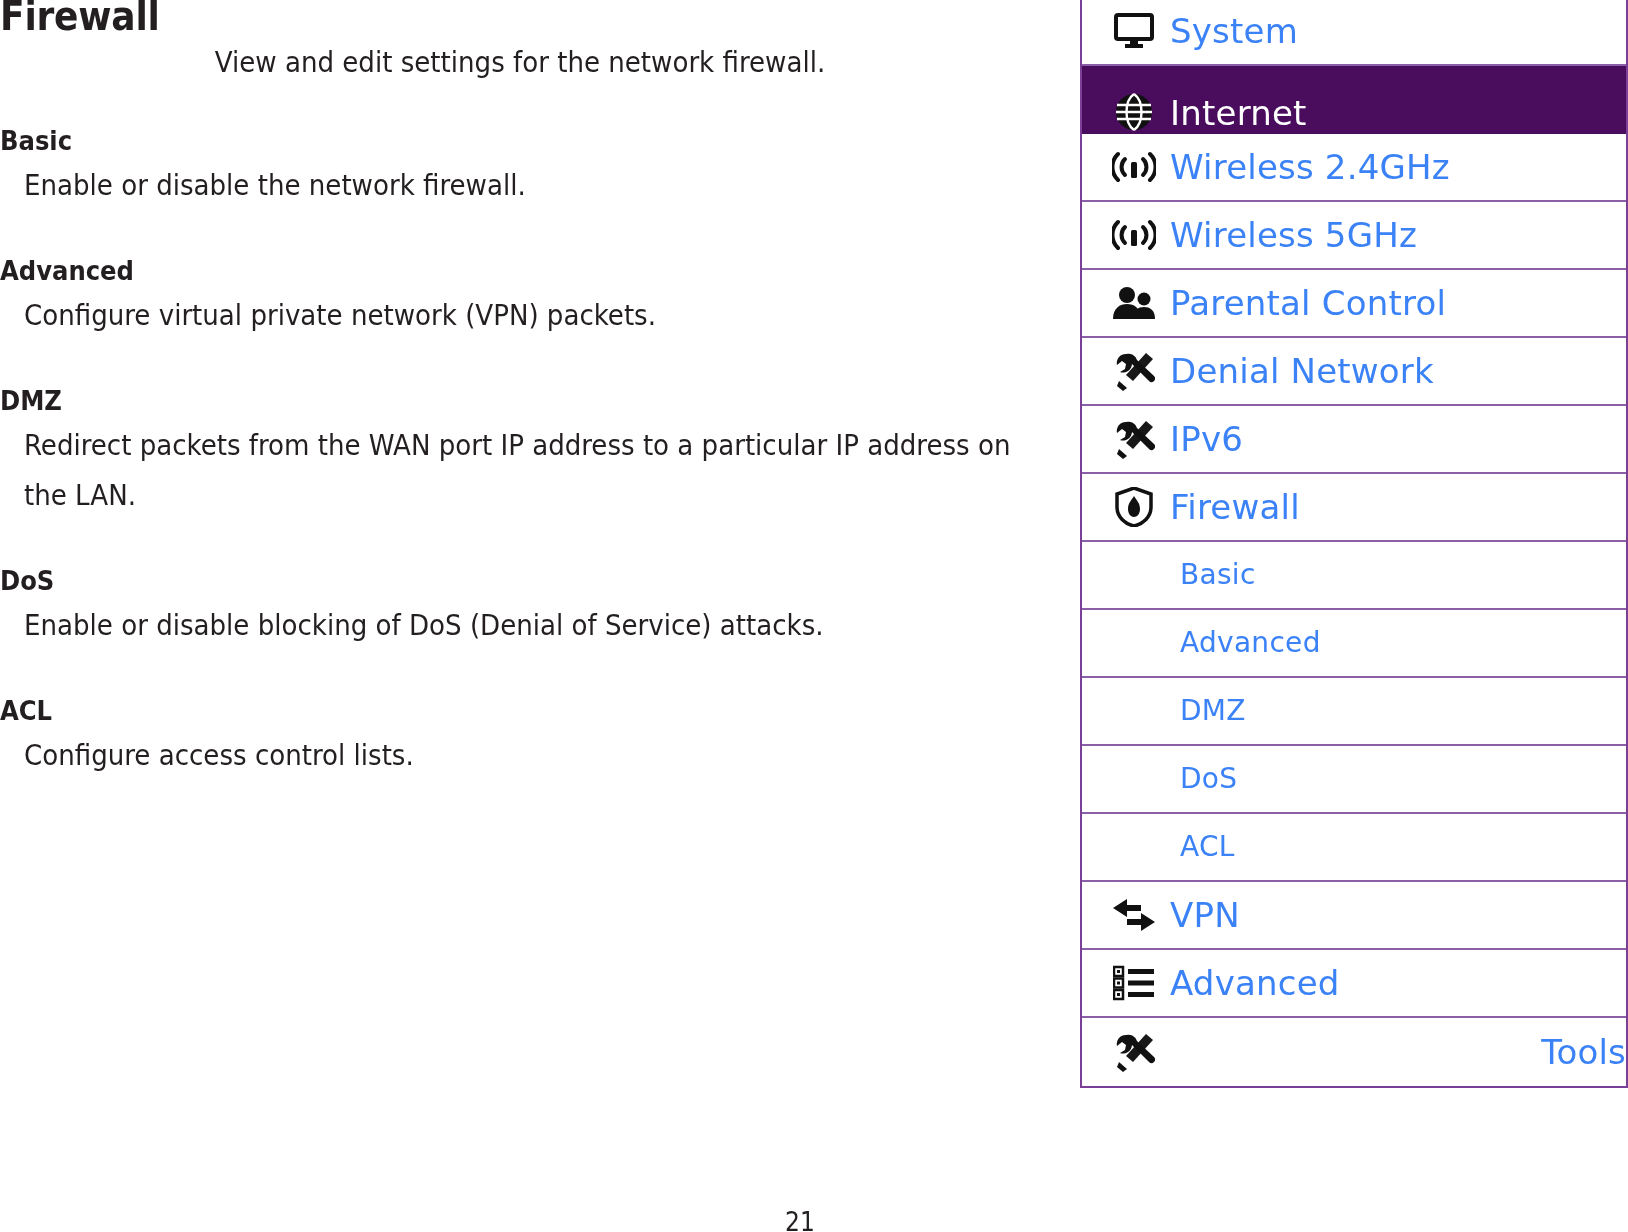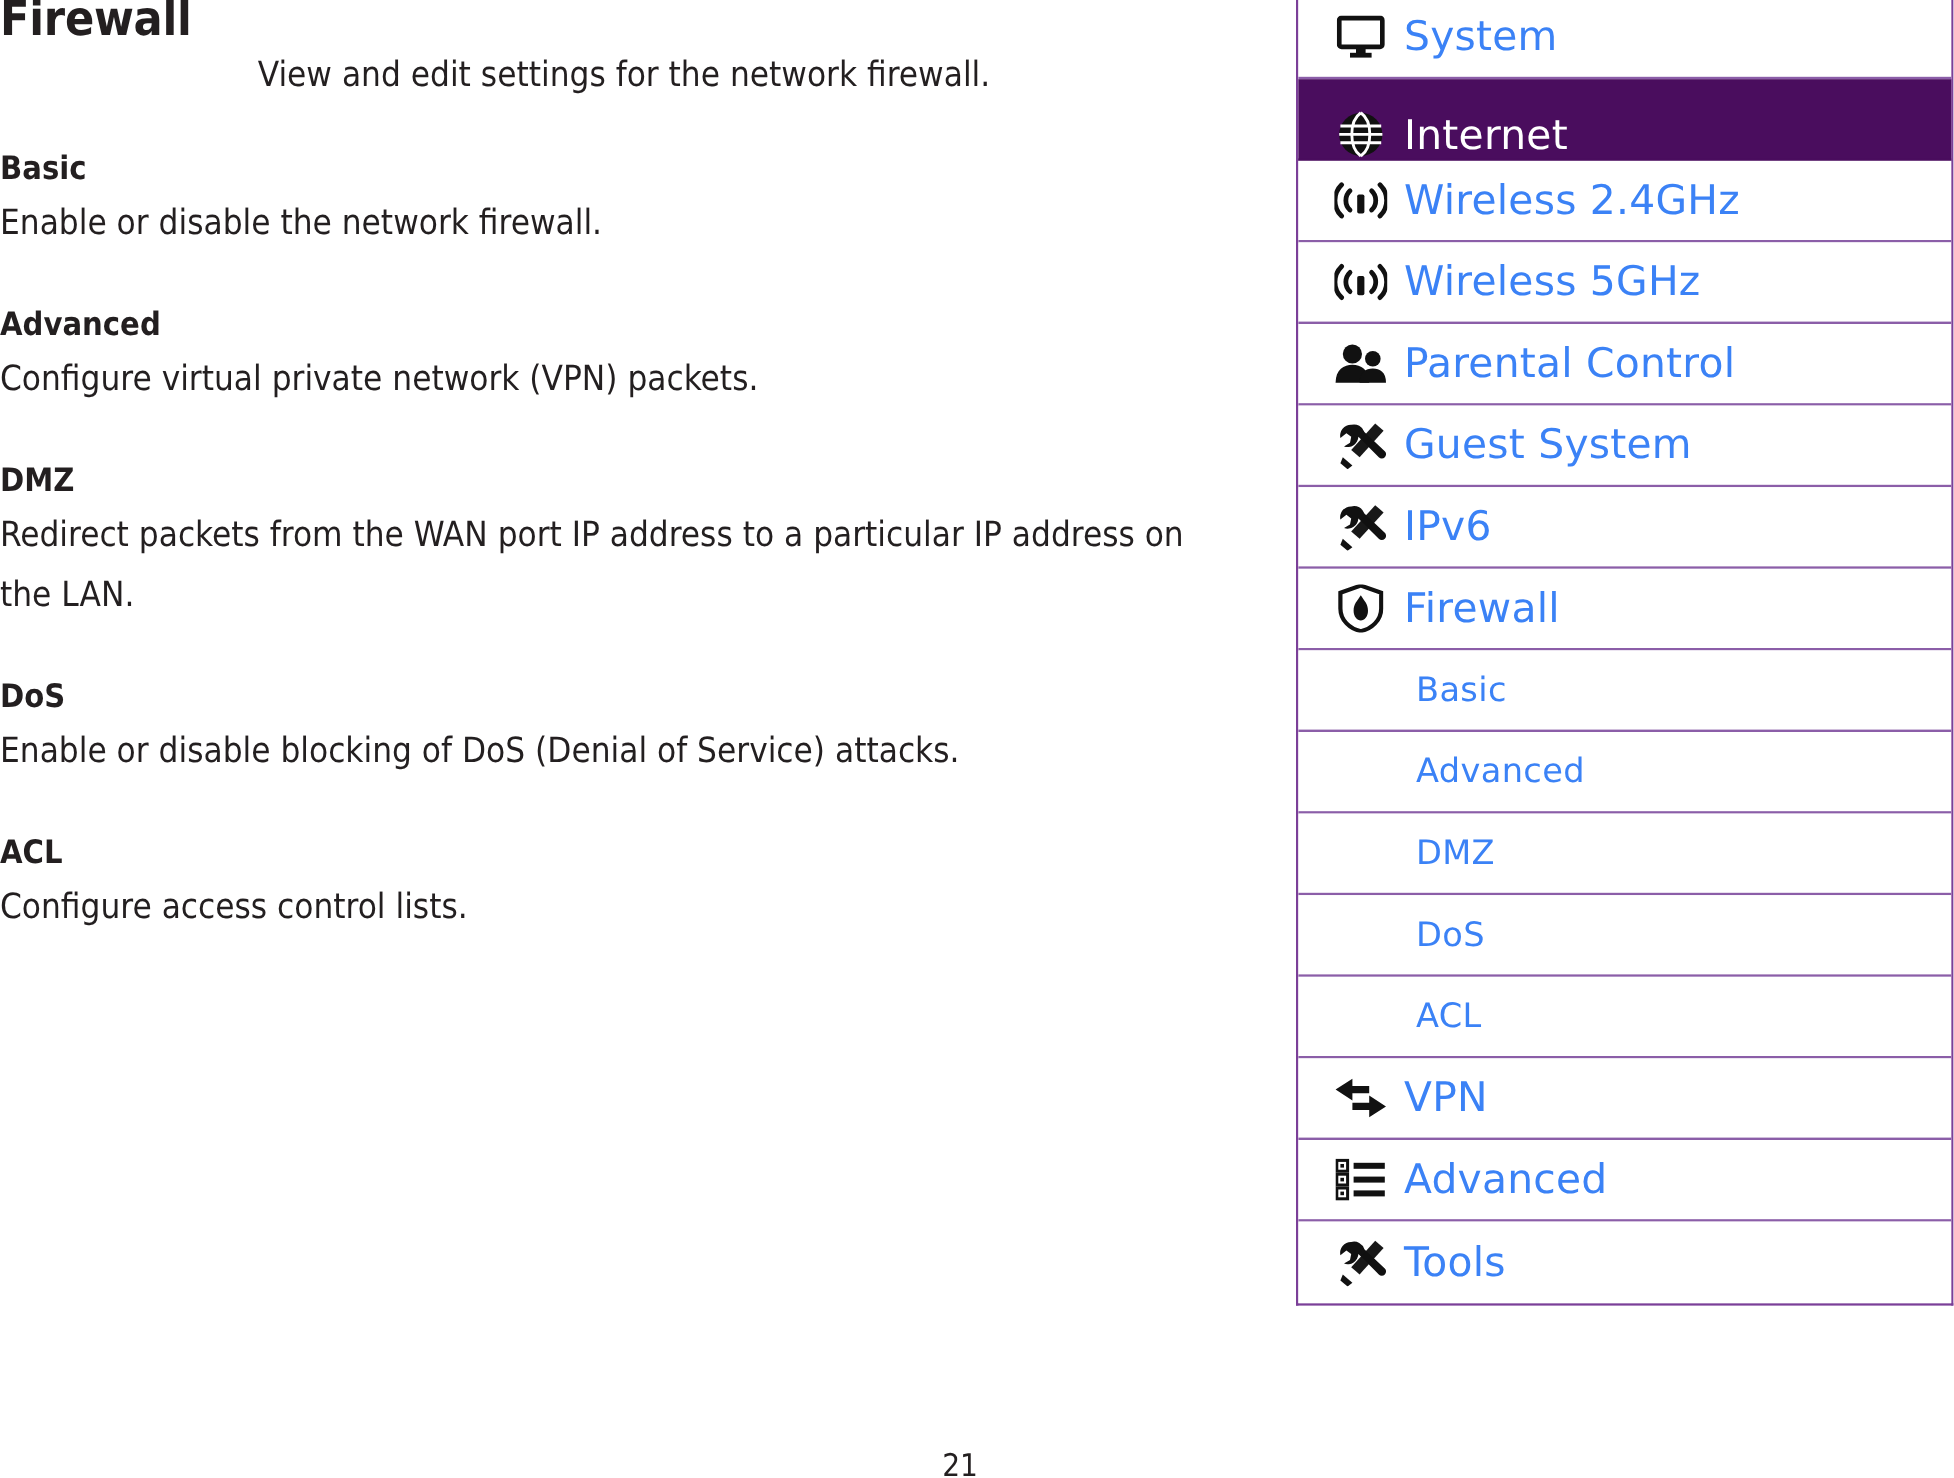--- a/index.html
+++ b/index.html
@@ -57,20 +57,21 @@
     margin: 0;
     color: #231f20;
   }
   .section-body {
     font-size: 29px;
     line-height: 50px;
     font-weight: normal;
     margin: 3px 0 0 0;
     max-width: 990px;
     color: #231f20;
+    padding-left: 24px;
   }
 
   .page-number {
     position: absolute;
     left: 0;
     top: 1207px;
     width: 1600px;
     text-align: center;
     font-size: 26px;
     line-height: 30px;
@@ -93,20 +94,21 @@
     position: relative;
     height: 68px;
     box-sizing: border-box;
     border-bottom: 2px solid #8b5ea8;
     display: flex;
     align-items: center;
     background: #ffffff;
   }
   .nav-row:last-child {
     border-bottom: none;
+    justify-content: space-between;
   }
   .nav-row.active {
     background: #4a0d5e;
     align-items: flex-end;
   }
   .nav-row.active .nav-label {
     color: #ffffff;
   }
   .nav-row.active {
     border-bottom-color: #4a0d5e;
@@ -233,21 +235,21 @@
     <div class="nav-row">
       <span class="nav-icon">
         <svg width="42" height="40" viewBox="0 0 42 40">
           <g fill="currentColor">
             <path d="M13 3 a9 9 0 0 0 -9 11 l5 -4 4 3 -1 5 -5 3 a9 9 0 0 0 12 -8 l17 17 a3.5 3.5 0 0 0 5 -5 L24 9 a9 9 0 0 0 -11 -6 z"></path>
             <path d="M33 2 l7 6 -20 22 -7 -6 z" opacity="0.97"></path>
             <path d="M6 30 l8 7 -4 3 -6 -5 z"></path>
           </g>
         </svg>
       </span>
-      <span class="nav-label">Guest System</span>
+      <span class="nav-label">Denial Network</span>
     </div>
     <div class="nav-row">
       <span class="nav-icon">
         <svg width="42" height="40" viewBox="0 0 42 40">
           <g fill="currentColor">
             <path d="M13 3 a9 9 0 0 0 -9 11 l5 -4 4 3 -1 5 -5 3 a9 9 0 0 0 12 -8 l17 17 a3.5 3.5 0 0 0 5 -5 L24 9 a9 9 0 0 0 -11 -6 z"></path>
             <path d="M33 2 l7 6 -20 22 -7 -6 z" opacity="0.97"></path>
             <path d="M6 30 l8 7 -4 3 -6 -5 z"></path>
           </g>
         </svg>

